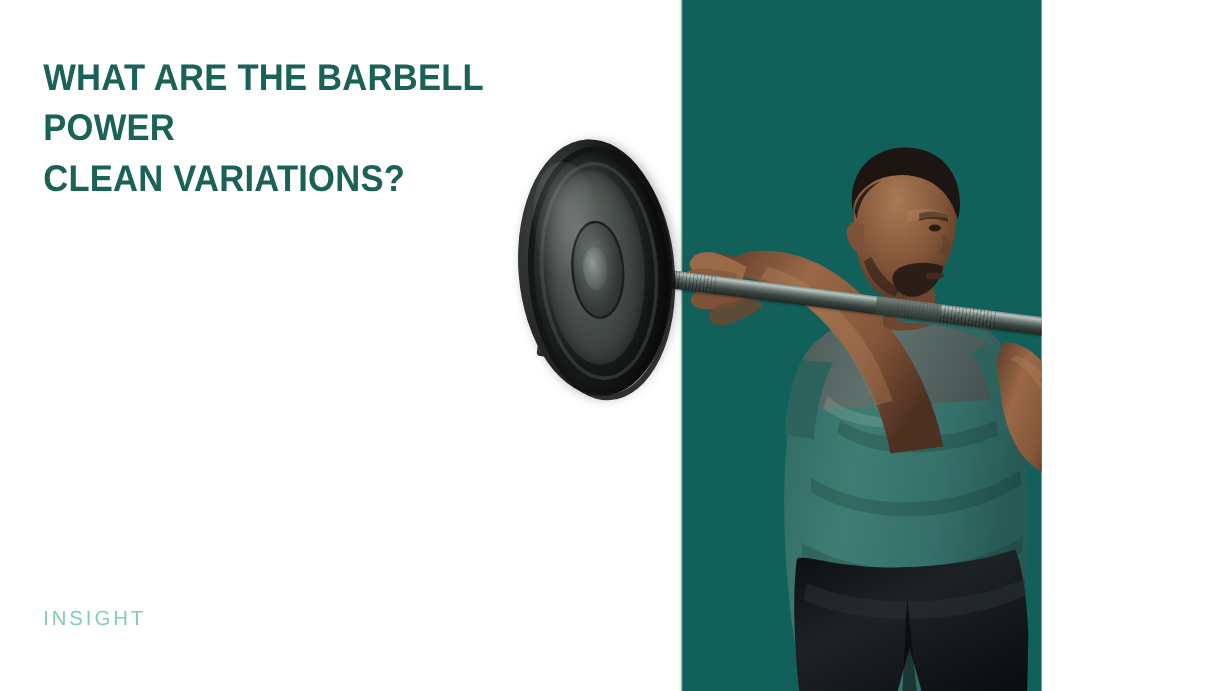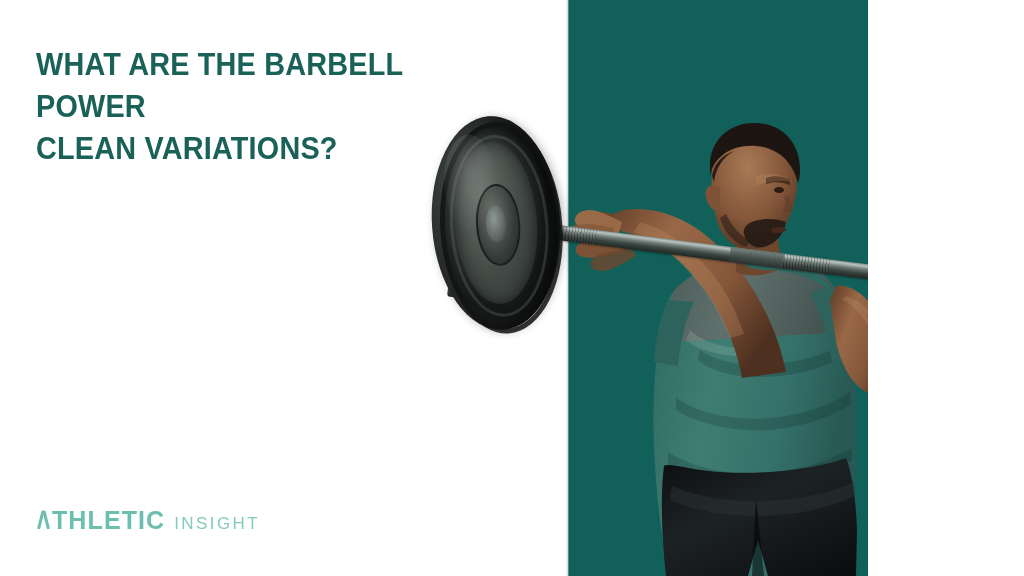--- a/index.html
+++ b/index.html
@@ -409,20 +409,16 @@
       <span class="rim-outer"></span>
       <span class="rim-groove"></span>
       <span class="face"></span>
       <span class="hub"></span>
       <span class="collar"></span>
       <span class="sheen"></span>
     </div>
   </div>
 
   <div class="logo">
-    <span class="logo-mark">
-      <span class="lam"></span>
-        <span class="logo-word">THLETIC</span>
-    </span>
     <span class="logo-sub">INSIGHT</span>
   </div>
 
 </div>
 
 </body></html>

